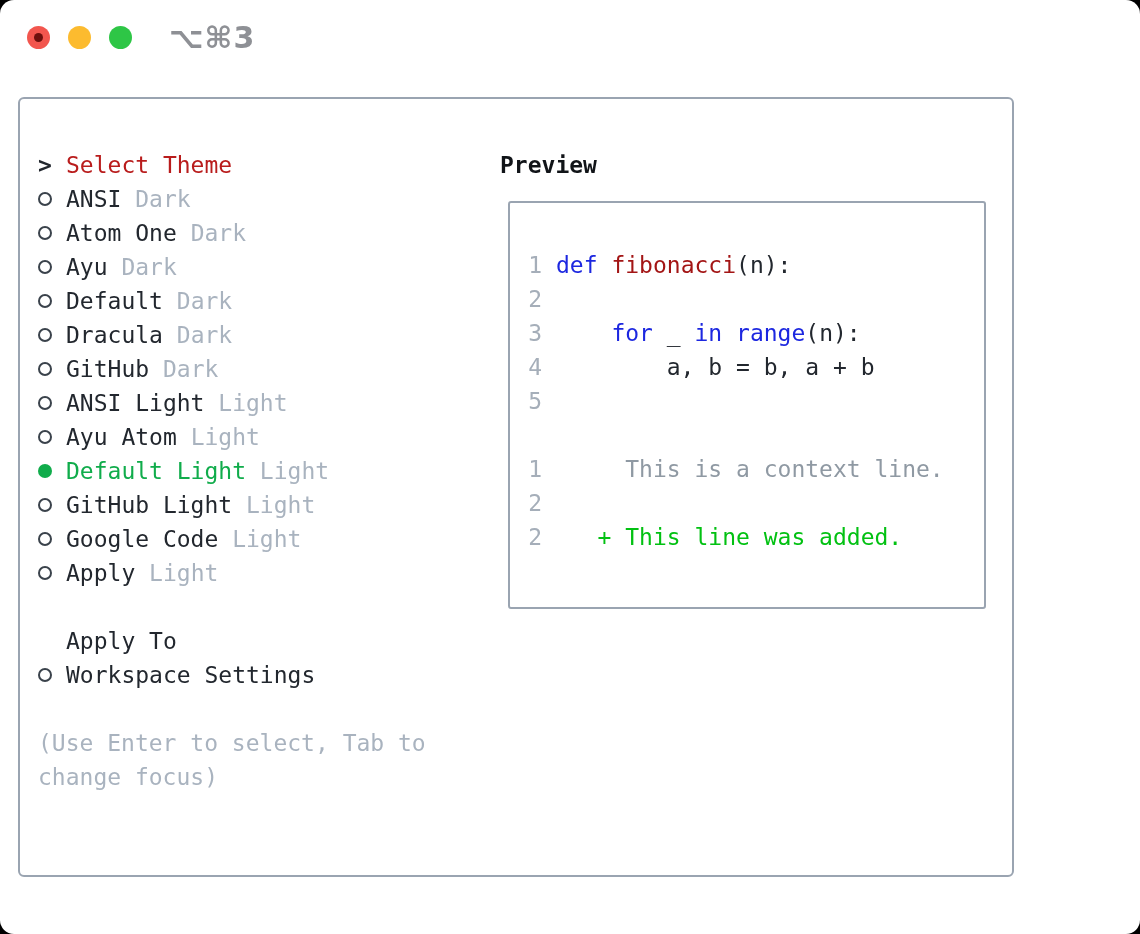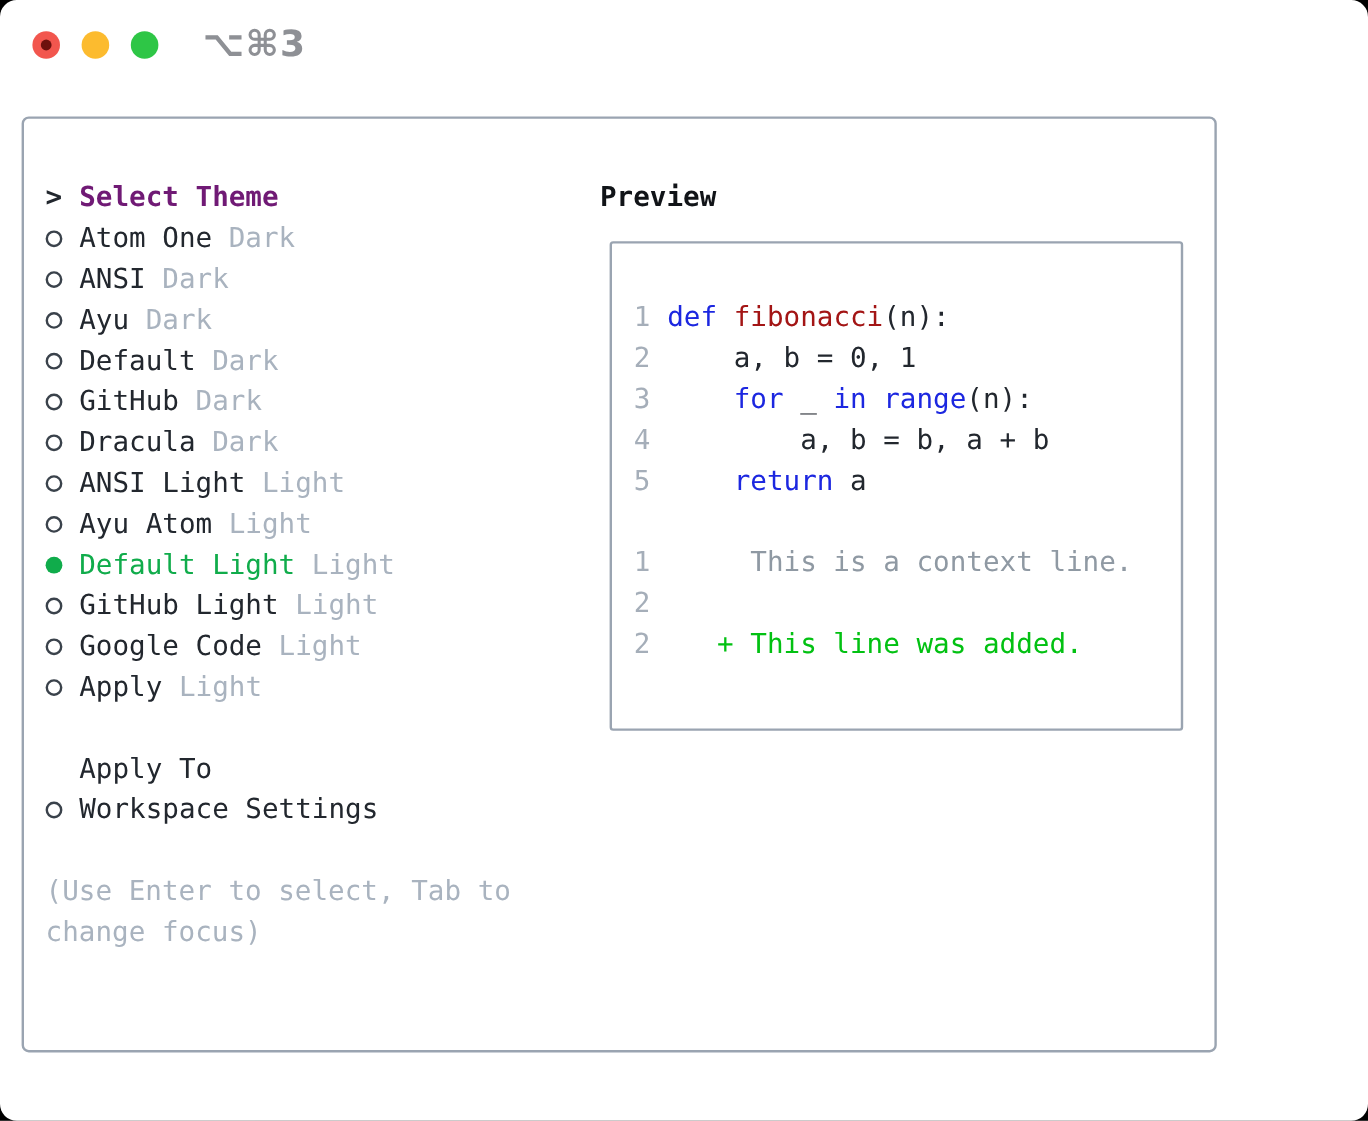--- a/index.html
+++ b/index.html
@@ -30,21 +30,21 @@
     height:34px;display:flex;align-items:center;white-space:pre;
     font-size:23px;line-height:34px;color:var(--text,#22272e);
   }
   .marker{flex:0 0 28px;display:flex;align-items:center}
   .prompt{font-weight:700;color:var(--text,#22272e)}
   .circle{box-sizing:content-box}
   .circle.open{width:10px;height:10px;border:2px solid #3a424b;border-radius:50%;background:transparent}
   .circle.filled{width:14px;height:14px;border-radius:50%;background:var(--accent-green,#10ac4b)}
   .name{color:var(--text,#22272e)}
   .name.sel{color:var(--accent-green,#10ac4b)}
-  .name.bold{font-weight:700;color:#701a75}
+  .name.bold{font-weight:400;color:#b91c1c}
   .suffix{color:var(--muted,#a9b3bf)}
   .help{color:var(--muted,#a9b3bf)}
   
   .preview-label{
     position:absolute;left:480px;top:49px;height:34px;display:flex;align-items:center;
     font-size:23px;font-weight:700;color:#111418;
   }
   .preview-box{
     position:absolute;left:488px;top:102px;width:478px;height:408px;box-sizing:border-box;
     border:2px solid var(--border,#9aa4b1);border-radius:3px;background:#fff;
@@ -72,47 +72,47 @@
         <span class="dot" style="background: rgb(109, 16, 13);"></span>
       </button>
     <button class="light" style="background: rgb(252, 187, 47);"></button>
     <button class="light" style="background: rgb(46, 198, 70);"></button>
   </div>
   <div class="titlebar-title">⌥⌘3</div>
 
   <div class="panel">
     <div class="rows">
         <div class="list-row"><span class="marker prompt">&gt;</span><span><span class="name bold">Select Theme</span></span></div>
+        <div class="list-row"><span class="marker"><span class="circle open"></span></span><span><span class="name">ANSI</span><span class="suffix"> Dark</span></span></div>
         <div class="list-row"><span class="marker"><span class="circle open"></span></span><span><span class="name">Atom One</span><span class="suffix"> Dark</span></span></div>
-        <div class="list-row"><span class="marker"><span class="circle open"></span></span><span><span class="name">ANSI</span><span class="suffix"> Dark</span></span></div>
         <div class="list-row"><span class="marker"><span class="circle open"></span></span><span><span class="name">Ayu</span><span class="suffix"> Dark</span></span></div>
         <div class="list-row"><span class="marker"><span class="circle open"></span></span><span><span class="name">Default</span><span class="suffix"> Dark</span></span></div>
+        <div class="list-row"><span class="marker"><span class="circle open"></span></span><span><span class="name">Dracula</span><span class="suffix"> Dark</span></span></div>
         <div class="list-row"><span class="marker"><span class="circle open"></span></span><span><span class="name">GitHub</span><span class="suffix"> Dark</span></span></div>
-        <div class="list-row"><span class="marker"><span class="circle open"></span></span><span><span class="name">Dracula</span><span class="suffix"> Dark</span></span></div>
         <div class="list-row"><span class="marker"><span class="circle open"></span></span><span><span class="name">ANSI Light</span><span class="suffix"> Light</span></span></div>
         <div class="list-row"><span class="marker"><span class="circle open"></span></span><span><span class="name">Ayu Atom</span><span class="suffix"> Light</span></span></div>
         <div class="list-row"><span class="marker"><span class="circle filled"></span></span><span><span class="name sel">Default Light</span><span class="suffix"> Light</span></span></div>
         <div class="list-row"><span class="marker"><span class="circle open"></span></span><span><span class="name">GitHub Light</span><span class="suffix"> Light</span></span></div>
         <div class="list-row"><span class="marker"><span class="circle open"></span></span><span><span class="name">Google Code</span><span class="suffix"> Light</span></span></div>
         <div class="list-row"><span class="marker"><span class="circle open"></span></span><span><span class="name">Apply</span><span class="suffix"> Light</span></span></div>
         <div class="list-row"></div>
         <div class="list-row"><span class="marker"></span><span><span class="name">Apply To</span></span></div>
         <div class="list-row"><span class="marker"><span class="circle open"></span></span><span><span class="name">Workspace Settings</span></span></div>
         <div class="list-row"></div>
         <div class="list-row"><span class="help">(Use Enter to select, Tab to</span></div>
         <div class="list-row"><span class="help">change focus)</span></div>
       </div>
     <div class="preview-label">Preview</div>
     <div class="preview-box">
       <div class="code">
           <div class="code-line"><span class="ln">1</span><span><span class="tk-kw">def</span><span class="tk-pl"> </span><span class="tk-fn">fibonacci</span><span class="tk-pl">(n):</span></span></div>
-          <div class="code-line"><span class="ln">2</span><span><span class="tk-pl">    a, b = 0, 1</span></span></div>
+          <div class="code-line"><span class="ln">2</span></div>
           <div class="code-line"><span class="ln">3</span><span><span class="tk-pl">    </span><span class="tk-kw">for</span><span class="tk-pl"> _ </span><span class="tk-kw">in</span><span class="tk-pl"> </span><span class="tk-kw">range</span><span class="tk-pl">(n):</span></span></div>
           <div class="code-line"><span class="ln">4</span><span><span class="tk-pl">        a, b = b, a + b</span></span></div>
-          <div class="code-line"><span class="ln">5</span><span><span class="tk-pl">    </span><span class="tk-kw">return</span><span class="tk-pl"> a</span></span></div>
+          <div class="code-line"><span class="ln">5</span></div>
           <div class="code-line"><span class="ln"></span><span></span></div>
           <div class="code-line"><span class="ln">1</span><span><span class="tk-ctx">     This is a context line.</span></span></div>
           <div class="code-line"><span class="ln">2</span></div>
           <div class="code-line"><span class="ln">2</span><span><span class="tk-add">   + This line was added.</span></span></div>
         </div>
     </div>
   </div>
 
 </div>
 

